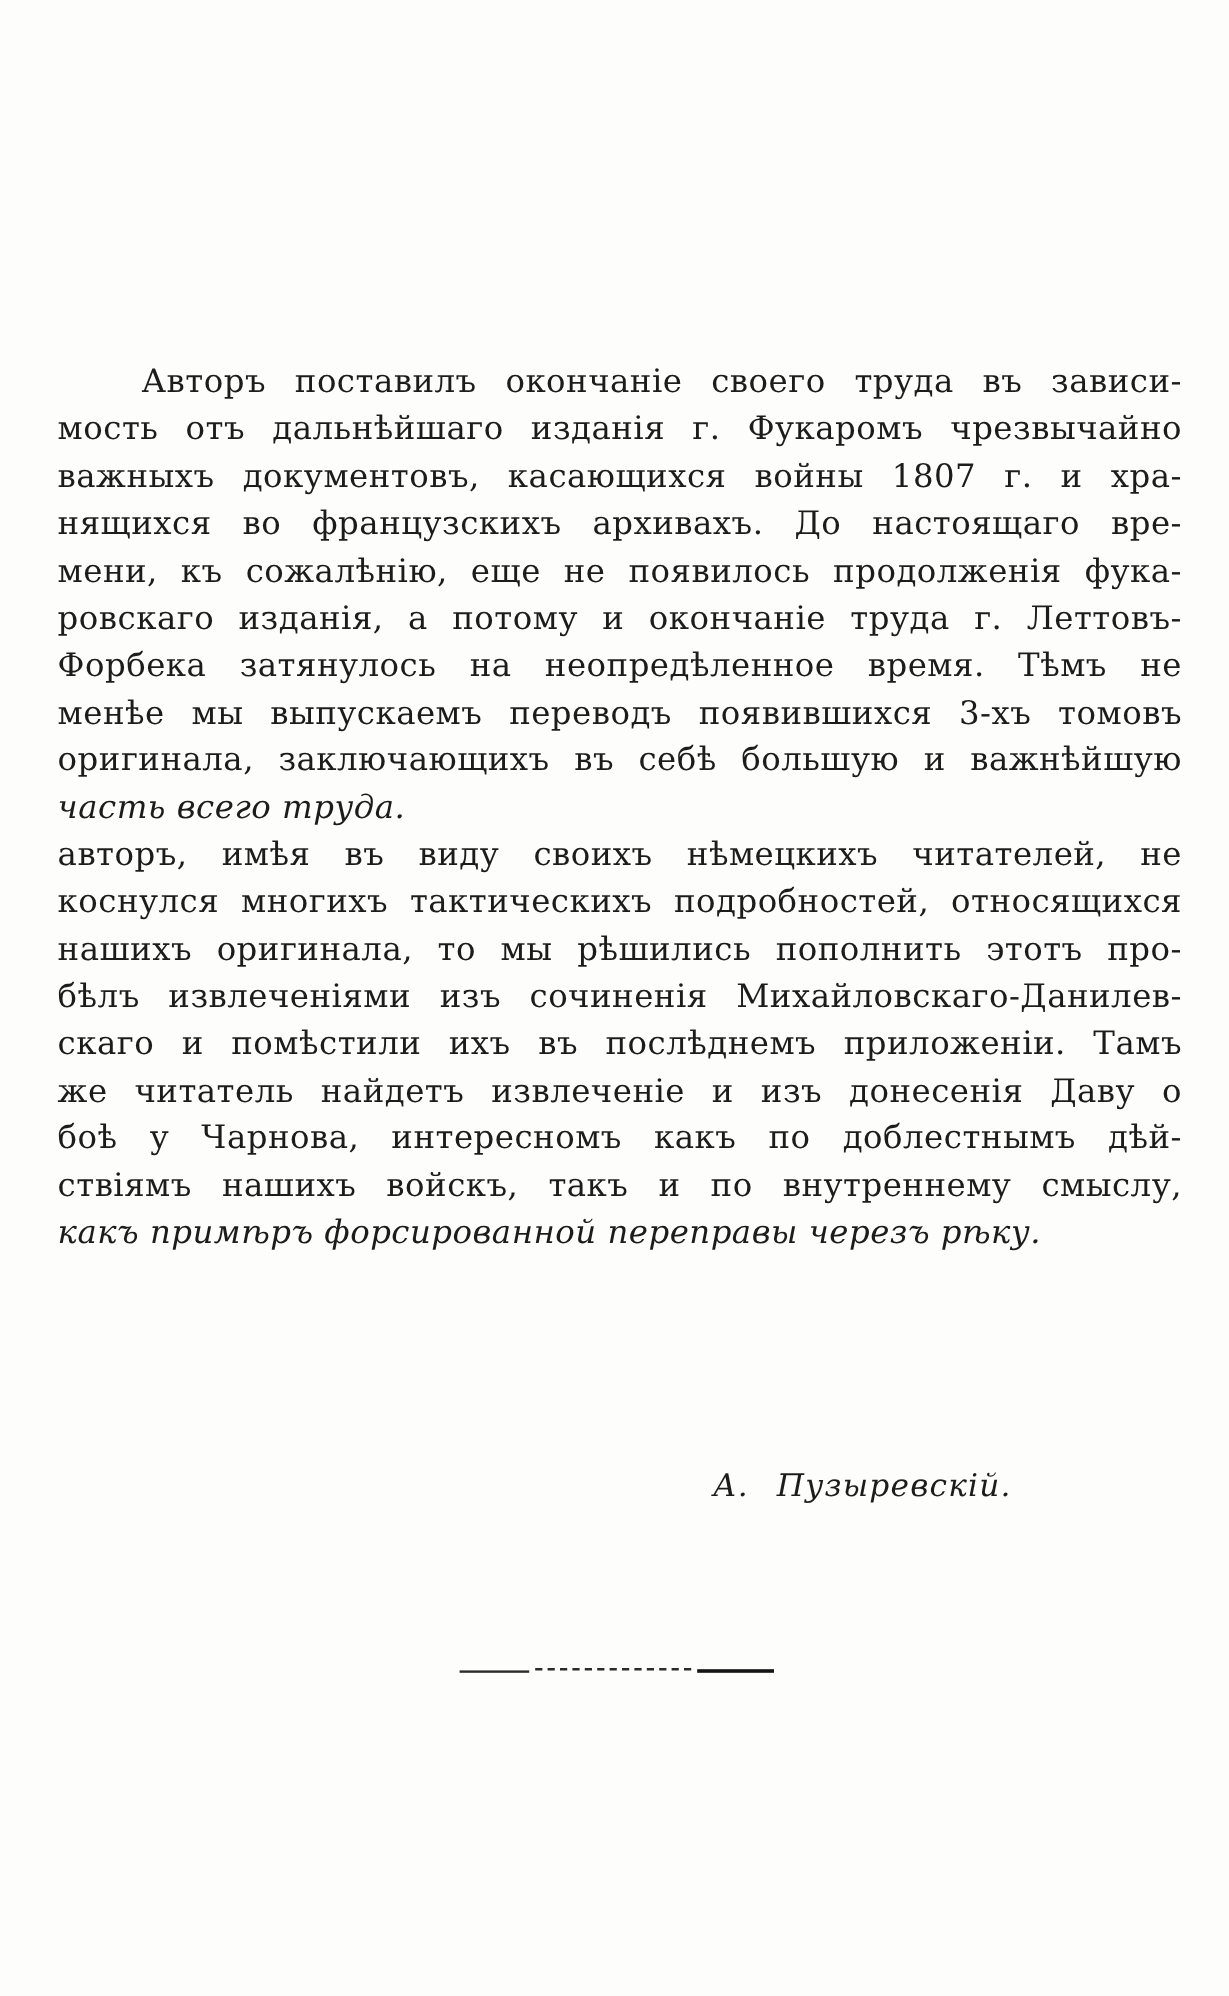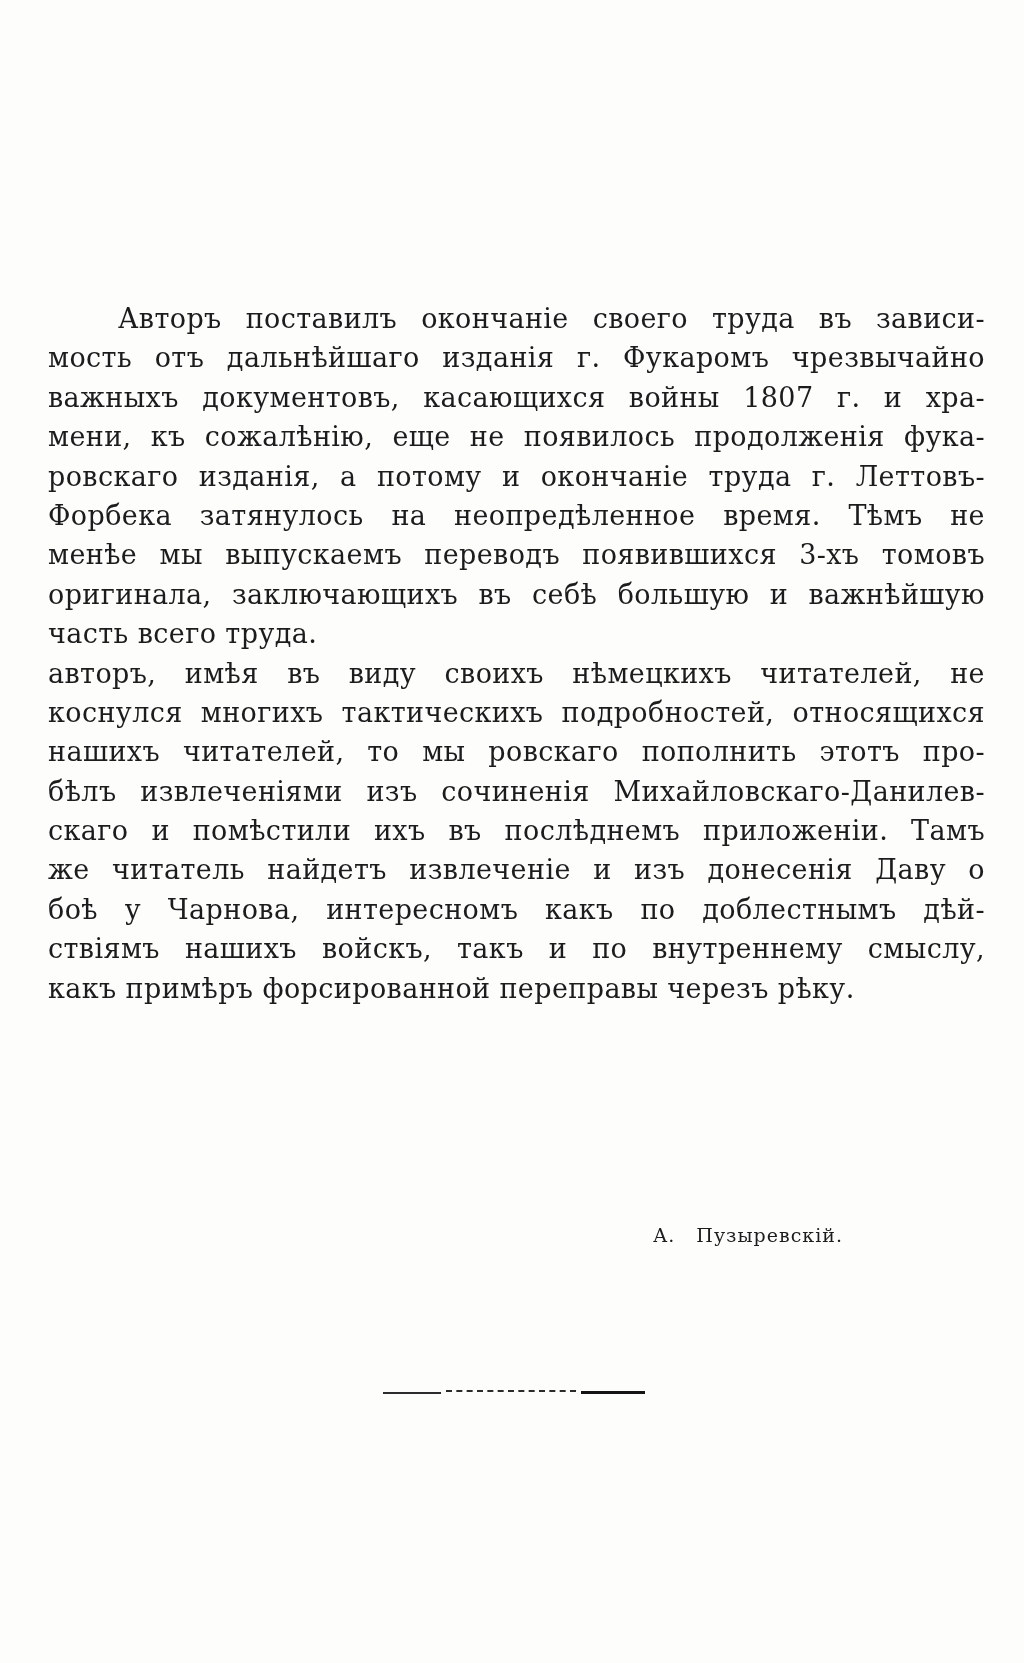--- a/index.html
+++ b/index.html
@@ -26,26 +26,27 @@
     letter-spacing: 0.4px;
   }
   .line {
     text-align: justify;
     text-align-last: justify;
     height: 39.4px;
     overflow: visible;
     white-space: nowrap;
   }
   .line.p-first { padding-left: 70px; }
-  .line.p-last { text-align-last: left; }
+  .line.p-last { text-align-last: left; font-style: italic; }
   .signature {
     position: absolute;
     top: 1224px;
     right: 181px;
-    font-size: 19px;
+    font-style: italic;
+    font-size: 26px;
     letter-spacing: 1px;
     word-spacing: 14px;
     color: var(--ink);
   }
   .divider {
     position: absolute;
     top: 1388px;
     left: 383px;
     width: 266px;
     height: 8px;
@@ -61,32 +62,33 @@
 <body>
 
 <div class="page">
 
   <div class="textblock">
 
     <div>
       <div class="line p-first">Авторъ поставилъ окончаніе своего труда въ зависи-</div>
       <div class="line">мость отъ дальнѣйшаго изданія г. Фукаромъ чрезвычайно</div>
       <div class="line">важныхъ документовъ, касающихся войны 1807 г. и хра-</div>
+      <div class="line">нящихся во французскихъ архивахъ. До настоящаго вре-</div>
       <div class="line">мени, къ сожалѣнію, еще не появилось продолженія фука-</div>
       <div class="line">ровскаго изданія, а потому и окончаніе труда г. Леттовъ-</div>
       <div class="line">Форбека затянулось на неопредѣленное время. Тѣмъ не</div>
       <div class="line">менѣе мы выпускаемъ переводъ появившихся 3-хъ томовъ</div>
       <div class="line">оригинала, заключающихъ въ себѣ большую и важнѣйшую</div>
       <div class="line p-last">часть всего труда.</div>
     </div>
 
     <div>
       <div class="line">авторъ, имѣя въ виду своихъ нѣмецкихъ читателей, не</div>
       <div class="line">коснулся многихъ тактическихъ подробностей, относящихся</div>
-      <div class="line">нашихъ читателей, то мы ровскаго пополнить этотъ про-</div>
+      <div class="line">нашихъ оригинала, то мы рѣшились пополнить этотъ про-</div>
       <div class="line">бѣлъ извлеченіями изъ сочиненія Михайловскаго-Данилев-</div>
       <div class="line">скаго и помѣстили ихъ въ послѣднемъ приложеніи. Тамъ</div>
       <div class="line">же читатель найдетъ извлеченіе и изъ донесенія Даву о</div>
       <div class="line">боѣ у Чарнова, интересномъ какъ по доблестнымъ дѣй-</div>
       <div class="line">ствіямъ нашихъ войскъ, такъ и по внутреннему смыслу,</div>
       <div class="line p-last">какъ примѣръ форсированной переправы черезъ рѣку.</div>
     </div>
 
   </div>
 

